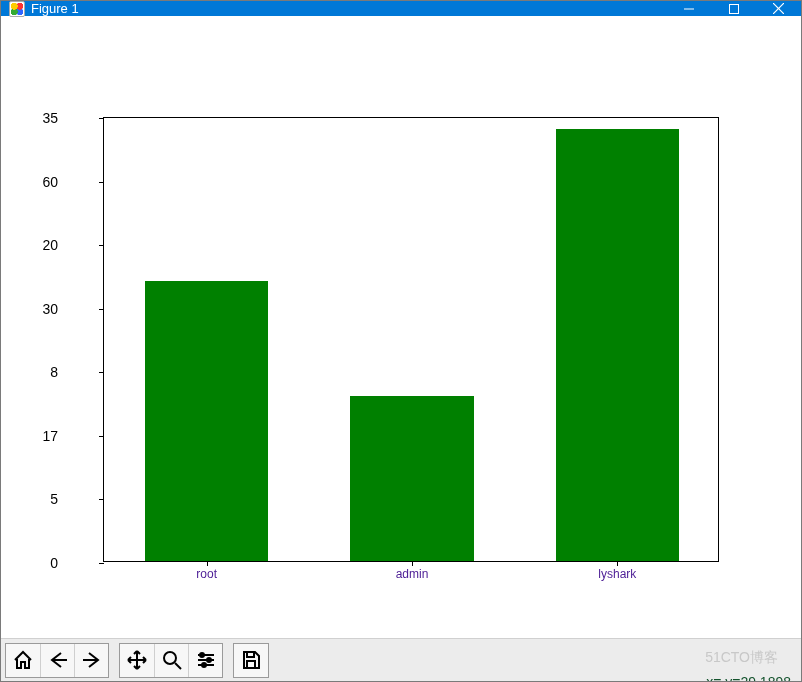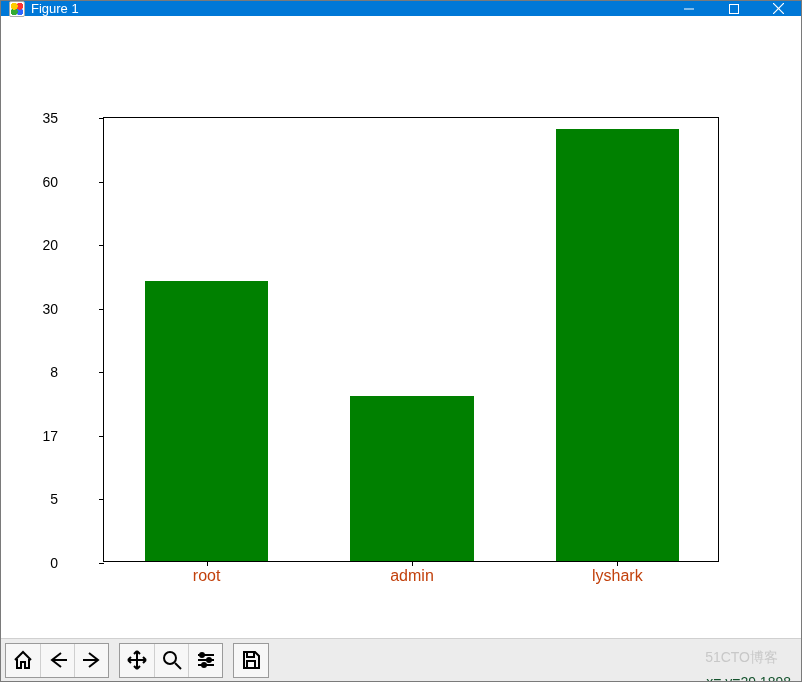--- a/index.html
+++ b/index.html
@@ -74,21 +74,21 @@
   }
   .xtick-line {
     position: absolute;
     bottom: -5px; height: 5px; width: 0;
     border-left: 1px solid #000;
   }
   .xtick-label {
     position: absolute;
     top: 449px;
     transform: translateX(-50%);
-    font-size: 16px; color: #c2410c;
+    font-size: 12px; color: #4c1d95;
     white-space: nowrap;
   }
 
   
   .toolbar {
     position: absolute;
     left: 0; right: 0; bottom: 0;
     height: 43px;
     background: #ececec;
     border-top: 1px solid #d0d0d0;

